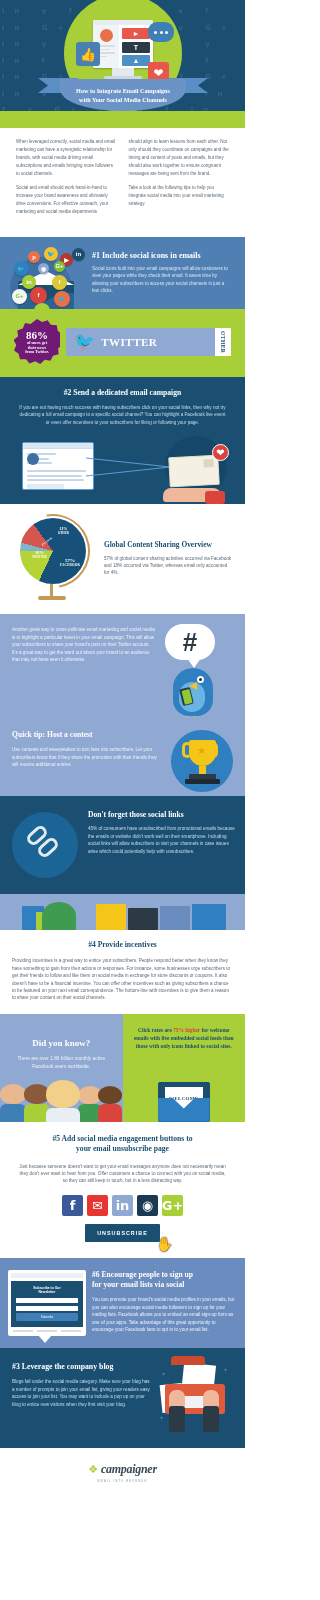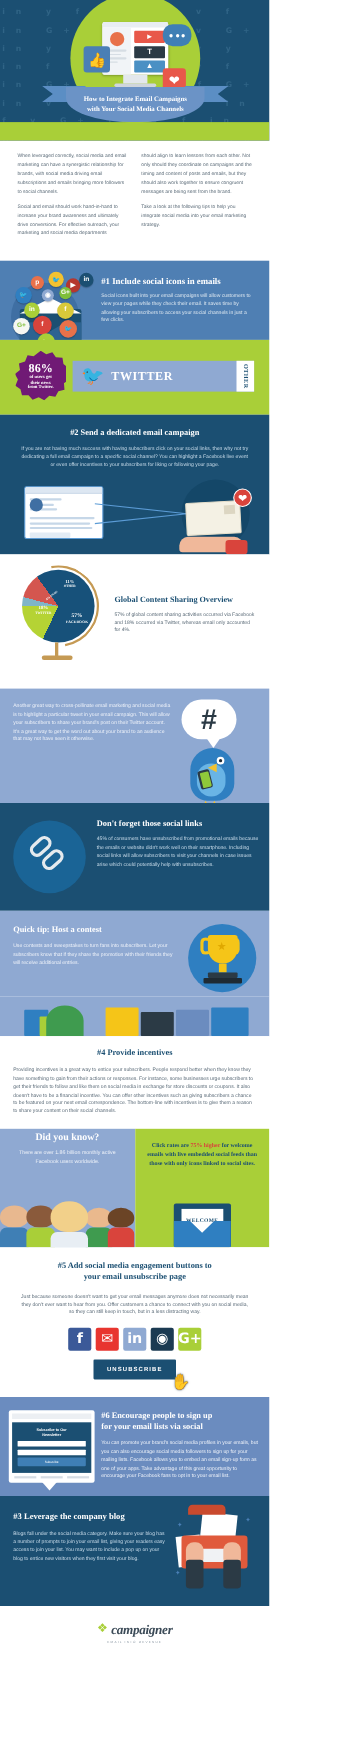--- a/index.html
+++ b/index.html
@@ -176,21 +176,21 @@
     font-size: 10px; border: 1.5px solid #fff;
   }
   .s2-hand {
     position: absolute; right: 12px; bottom: 2px; width: 58px; height: 14px;
     background: #f0b89a; border-radius: 8px 8px 3px 3px;
   }
   .s2-cuff { position: absolute; right: 8px; bottom: 0px; width: 20px; height: 13px; background: #d9443c; border-radius: 3px; }
   .s2-rays { position: absolute; left: 74px; top: 20px; width: 84px; height: 26px; }
 
   
-  .s-pie { background: #fff; padding: 10px 12px 24px; display: flex; align-items: center; gap: 8px; }
+  .s-pie { background: #fff; padding: 10px 12px 12px; display: flex; align-items: center; gap: 8px; }
   .globe { position: relative; width: 84px; height: 88px; flex: none; }
   .pie {
     position: absolute; left: 8px; top: 4px; width: 66px; height: 66px; border-radius: 50%;
     background: conic-gradient(from 0deg,
       #17517a 0deg 205.2deg,
       #b5d334 205.2deg 270deg,
       #7fb5c8 270deg 284.4deg,
       #d4564f 284.4deg 324deg,
       #17517a 324deg 360deg);
     transform: rotate(0deg);
@@ -268,21 +268,21 @@
   .gift { position: absolute; bottom: 0; border-radius: 1px; }
   .leaf { position: absolute; bottom: 0; background: #3f9b4f; border-radius: 50% 50% 0 0; }
 
   
   .s6 { background: #fff; padding: 10px 12px 12px; }
   .s6 h2 { color: #1b4f72; font-size: 7.6px; text-align: center; margin-bottom: 8px; }
   .s6 p { color: #5b6b78; }
 
   
   .s7 { display: flex; min-height: 108px; }
-  .s7-l { width: 50%; background: #8fa9d2; padding: 2px 10px 0; position: relative; }
+  .s7-l { width: 50%; background: #8fa9d2; padding: 24px 10px 0; position: relative; }
   .s7-l h2 { color: #fff; font-size: 9px; text-align: center; margin-bottom: 7px; }
   .s7-l p { color: #eef2f9; text-align: center; font-size: 4.8px; line-height: 1.65; }
   .s7-r { width: 50%; background: #a9cf38; padding: 12px 8px 0; position: relative; }
   .s7-r p { color: #1b4f72; font-family: "Liberation Serif", serif; font-weight: bold; font-size: 5.4px; line-height: 1.52; text-align: center; }
   .s7-r p em { font-style: normal; color: #d9443c; }
   .people { position: absolute; left: 0; right: 0; bottom: 0; height: 42px; }
   .person { position: absolute; bottom: 0; }
   .p-head { width: 100%; border-radius: 50% 50% 45% 45%; }
   .p-body { border-radius: 6px 6px 0 0; }
   .welcome-env { position: absolute; left: 50%; transform: translateX(-50%); bottom: 0; width: 52px; height: 40px; }
@@ -522,47 +522,47 @@
       <div class="bird-beak"></div>
       <div class="bird-eye"></div>
       <div class="bird-pupil"></div>
       <div class="bird-phone">
           <i></i>
         </div>
       <div class="bird-feet">▲▲</div>
     </div>
   </div>
 
-  <div class="sec s4">
-    <div class="s4-art">
-      <div class="s4-circle"></div>
-      <div class="chain">
-        <div class="link-o lo1"></div>
-        <div class="link-o lo2"></div>
-      </div>
-    </div>
-    <div class="s4-txt">
-      <h2 class="hd">Don't forget those social links</h2>
-      <p class="body-t">45% of consumers have unsubscribed from promotional emails because the emails or website didn't work well on their smartphone. Including social links will allow subscribers to visit your channels in case issues arise which could potentially help with unsubscribes.</p>
-    </div>
-  </div>
-
   <div class="sec s5">
     <div class="s5-txt">
       <h2 class="hd">Quick tip: Host a contest</h2>
       <p class="body-t">Use contests and sweepstakes to turn fans into subscribers. Let your subscribers know that if they share the promotion with their friends they will receive additional entries.</p>
     </div>
     <div class="s5-art">
       <div class="s5-circle"></div>
       <div class="t-handle th-l"></div>
       <div class="t-handle th-r"></div>
       <div class="trophy-cup"></div>
       <div class="t-stem"></div>
       <div class="t-base"></div>
       <div class="t-base2"></div>
+    </div>
+  </div>
+
+  <div class="sec s4">
+    <div class="s4-art">
+      <div class="s4-circle"></div>
+      <div class="chain">
+        <div class="link-o lo1"></div>
+        <div class="link-o lo2"></div>
+      </div>
+    </div>
+    <div class="s4-txt">
+      <h2 class="hd">Don't forget those social links</h2>
+      <p class="body-t">45% of consumers have unsubscribed from promotional emails because the emails or website didn't work well on their smartphone. Including social links will allow subscribers to visit your channels in case issues arise which could potentially help with unsubscribes.</p>
     </div>
   </div>
   <div class="sec gifts">
     <div class="gift" style="left:22px;width:22px;height:24px;background:#2f7fc1"></div>
     <div class="gift" style="left:36px;width:20px;height:18px;background:#a9cf38"></div>
     <div class="leaf" style="left:42px;width:34px;height:28px"></div>
     <div class="gift" style="left:96px;width:30px;height:26px;background:#f5c518"></div>
     <div class="gift" style="left:128px;width:30px;height:22px;background:#2b3a45"></div>
     <div class="gift" style="left:160px;width:30px;height:24px;background:#6b8cbf"></div>
     <div class="gift" style="left:192px;width:34px;height:26px;background:#2f7fc1"></div>

